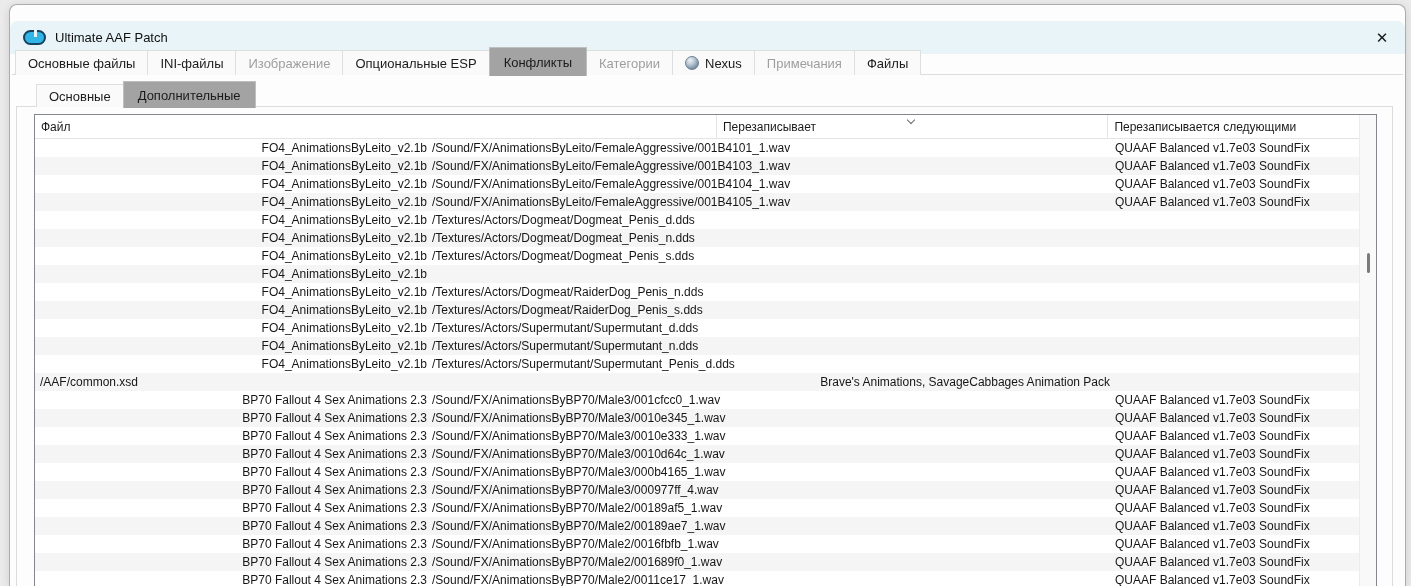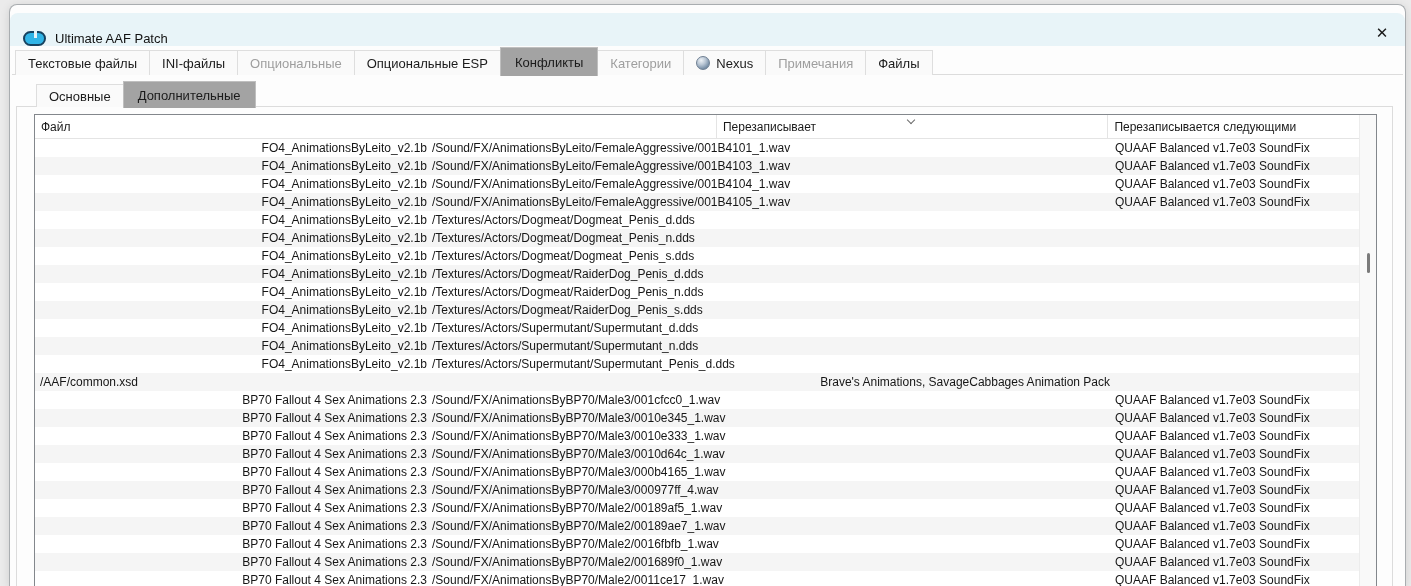--- a/index.html
+++ b/index.html
@@ -5,23 +5,23 @@
   * { margin:0; padding:0; box-sizing:border-box; }
   html,body { width:1411px; height:586px; overflow:hidden;
     font-family:"Liberation Sans", sans-serif; background:#ebebeb; }
   #stage { position:relative; width:1411px; height:586px; }
 
   
   .window { position:absolute; left:9px; top:4px; width:1397px; height:582px;
     background:#fdfdfd; border:1px solid #a9adb0; border-bottom:none;
     border-radius:8px 8px 0 0; box-shadow:0 2px 10px rgba(0,0,0,.12); }
 
-  .titlebar { position:absolute; left:0; top:8px; right:0; height:33px;
+  .titlebar { position:absolute; left:0; top:16px; right:0; height:33px;
     background:#e8f4f8; border-radius:8px 8px 0 0;
-    display:flex; align-items:flex-end; padding-left:13px; }
+    display:flex; align-items:center; padding-left:13px; }
   .app-icon { width:23px; height:15px; background:#31b4e6;
     border:2px solid #17425f; border-radius:8px; position:relative; margin-right:9px; }
   .app-icon::after { content:""; position:absolute; left:9px; top:-2px; width:3px; height:7px;
     background:#e8f4f8; }
   .title-text { font-size:13px; color:#111; }
   .close-btn { margin-left:auto; width:34px; height:26px; margin-right:6px;
     display:flex; align-items:center; justify-content:center;
     font-size:15px; color:#151515; cursor:default; }
 
   
@@ -87,27 +87,27 @@
     <div class="titlebar">
       <span class="app-icon"></span>
       <span class="title-text">Ultimate AAF Patch</span>
       <span class="close-btn">✕</span>
     </div>
 
     <div class="page-main"></div>
 
     <div class="tabstrip main-tabs">
         <div class="tab  normal">
-          <span>Текстовые файлы</span>
+          <span>Основные файлы</span>
         </div>
         <div class="tab  normal">
           <span>INI-файлы</span>
         </div>
         <div class="tab  disabled">
-          <span>Опциональные</span>
+          <span>Изображение</span>
         </div>
         <div class="tab  normal">
           <span>Опциональные ESP</span>
         </div>
         <div class="tab  selected">
           <span>Конфликты</span>
         </div>
         <div class="tab  disabled">
           <span>Категории</span>
         </div>
@@ -178,21 +178,20 @@
             <div class="cell c2">/Textures/Actors/Dogmeat/Dogmeat_Penis_n.dds</div>
             <div class="cell c3"></div>
           </div>
           <div class="row">
             <div class="cell c1">FO4_AnimationsByLeito_v2.1b</div>
             <div class="cell c2">/Textures/Actors/Dogmeat/Dogmeat_Penis_s.dds</div>
             <div class="cell c3"></div>
           </div>
           <div class="row alt">
             <div class="cell c1">FO4_AnimationsByLeito_v2.1b</div>
-            <div class="cell c2">/Textures/Actors/Dogmeat/RaiderDog_Penis_d.dds</div>
             <div class="cell c3"></div>
           </div>
           <div class="row">
             <div class="cell c1">FO4_AnimationsByLeito_v2.1b</div>
             <div class="cell c2">/Textures/Actors/Dogmeat/RaiderDog_Penis_n.dds</div>
             <div class="cell c3"></div>
           </div>
           <div class="row alt">
             <div class="cell c1">FO4_AnimationsByLeito_v2.1b</div>
             <div class="cell c2">/Textures/Actors/Dogmeat/RaiderDog_Penis_s.dds</div>

